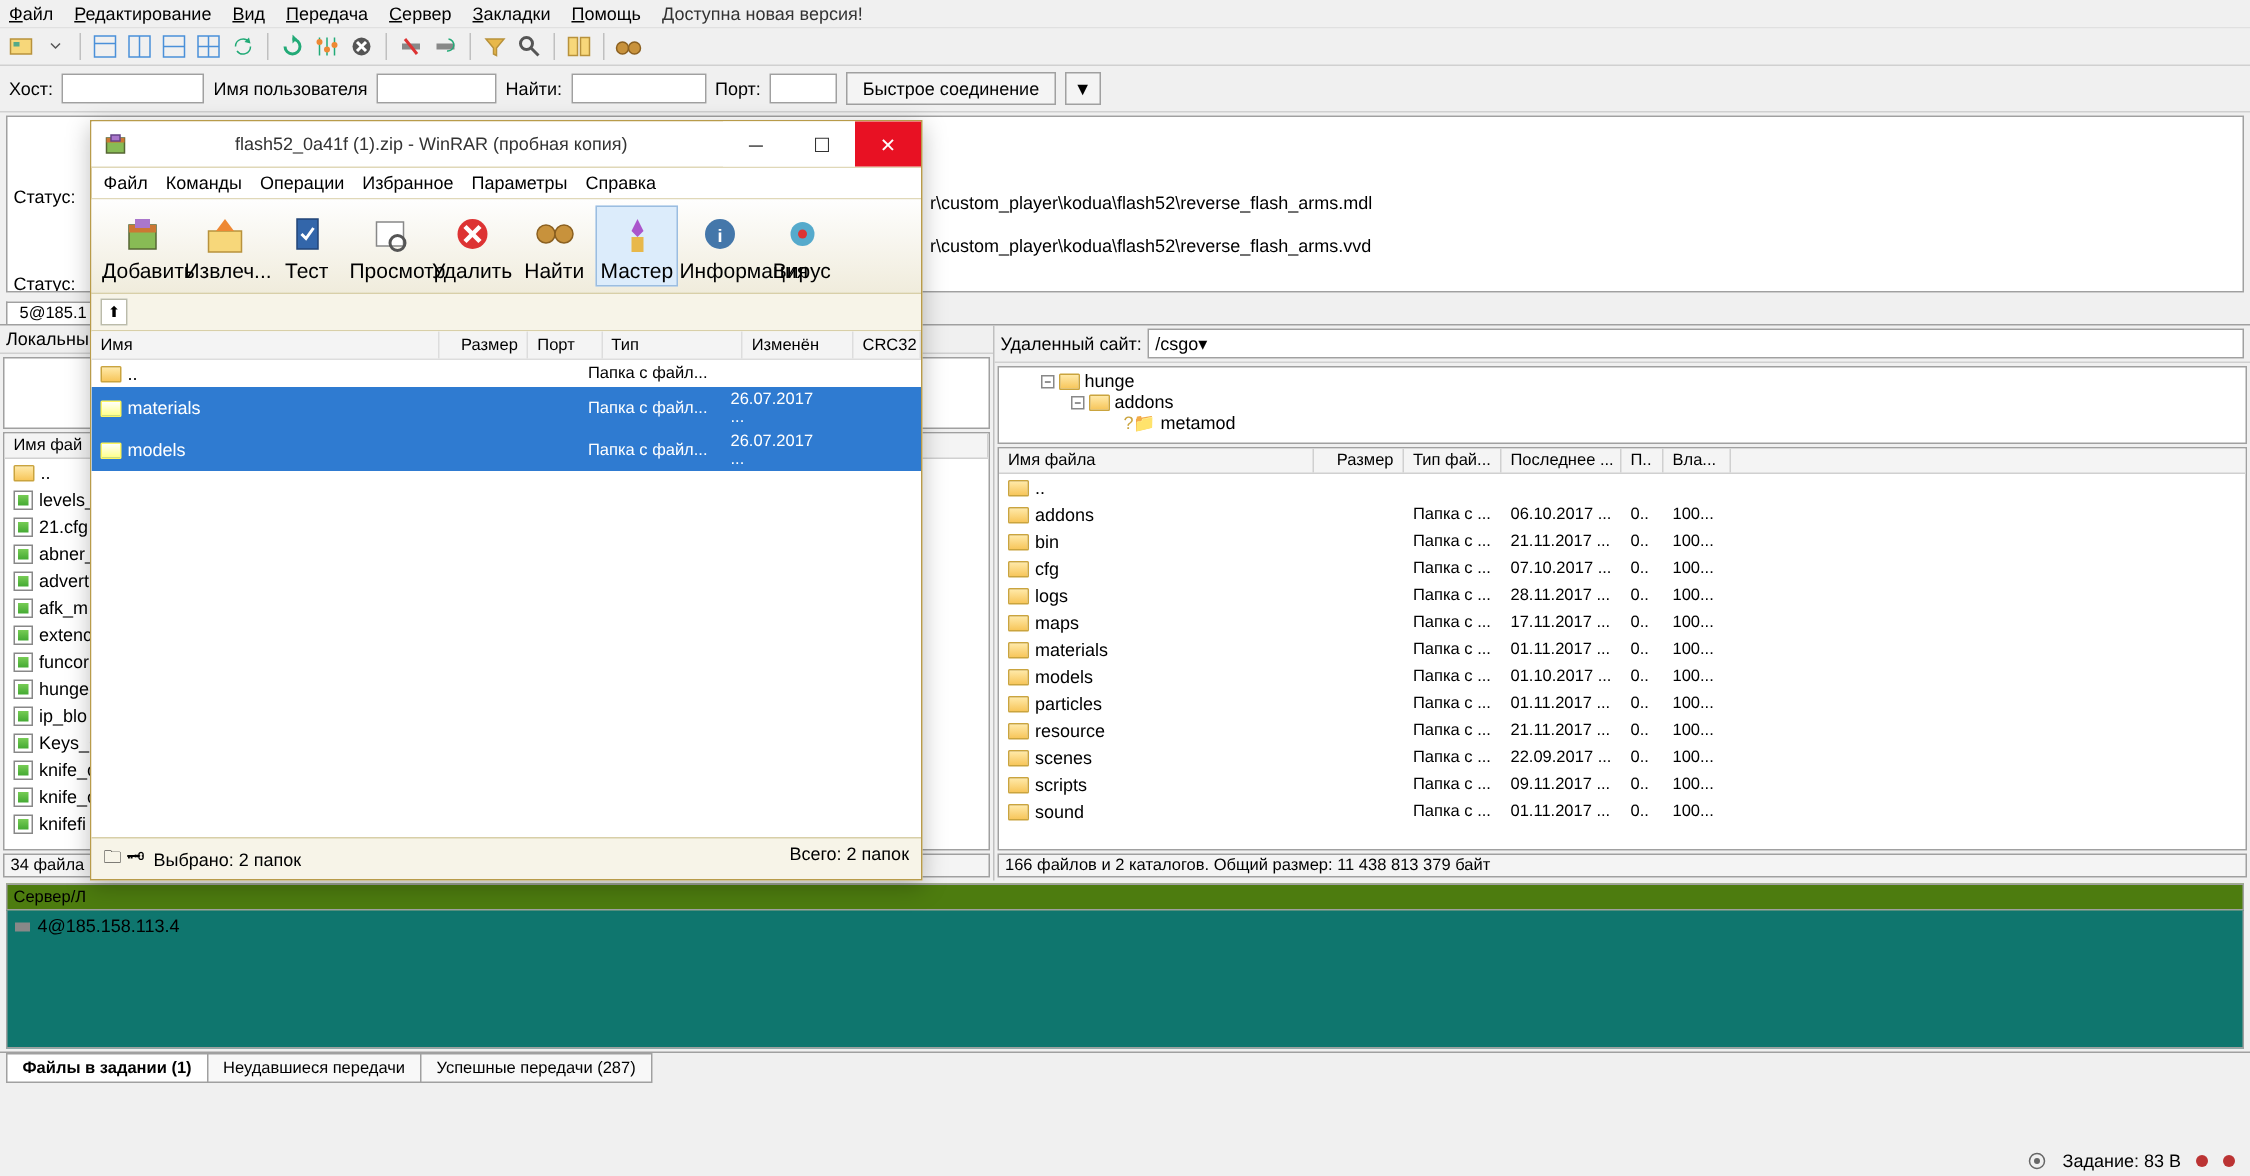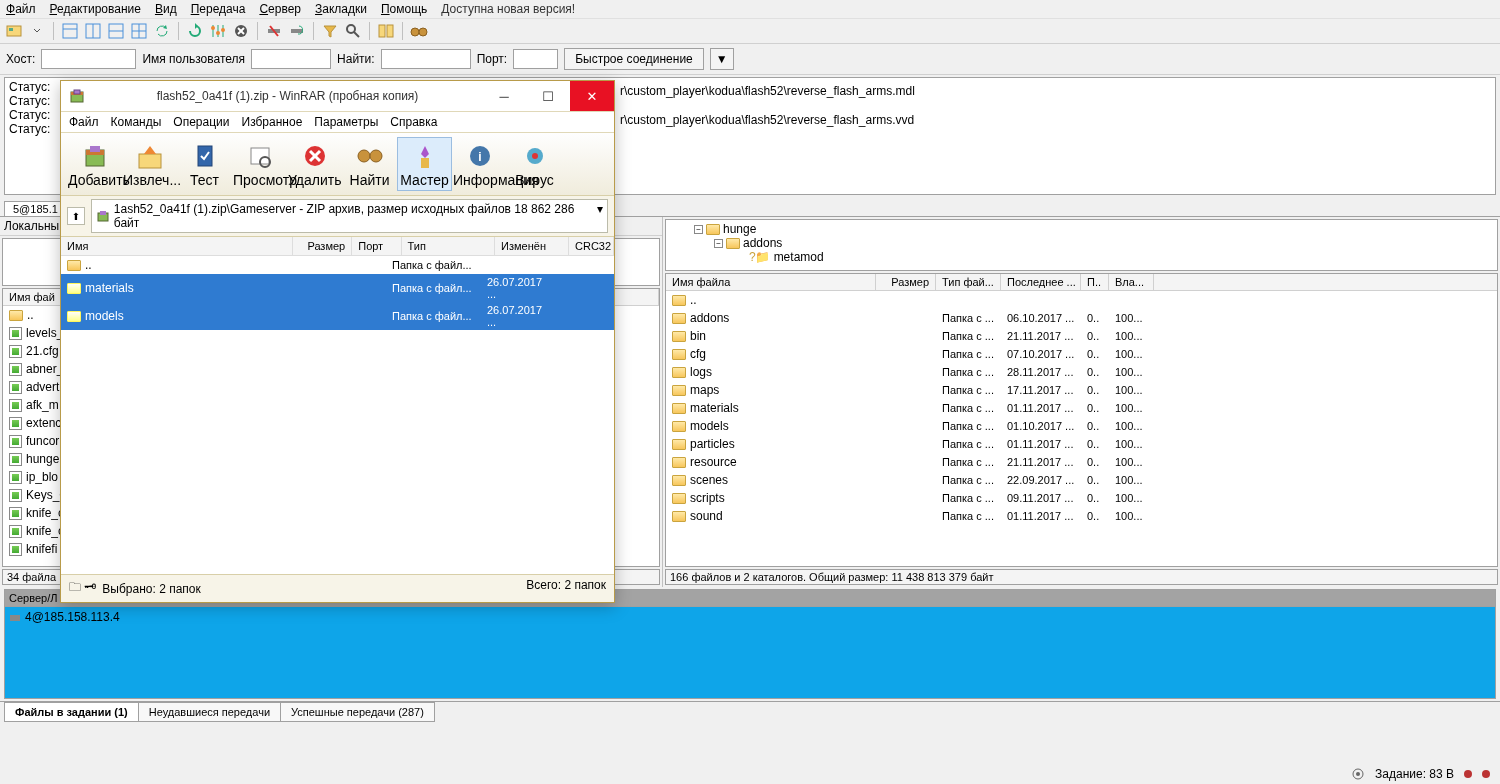--- a/index.html
+++ b/index.html
@@ -8,43 +8,43 @@
 .menubar span { cursor:default; }
 .menubar span u { text-decoration:underline; }
 .toolbar { background:#f0f0f0; padding:2px 4px; display:flex; gap:3px; align-items:center; border-bottom:1px solid #d0d0d0;}
 .tbtn { width:20px; height:20px; display:flex; align-items:center; justify-content:center; border:1px solid transparent; }
 .sep { width:1px; height:18px; background:#c0c0c0; margin:0 3px; }
 .connrow { background:#f0f0f0; padding:4px 6px; display:flex; align-items:center; gap:6px; border-bottom:1px solid #d0d0d0;}
 .connrow label { }
 .connrow input { border:1px solid #a0a0a0; padding:2px 4px; background:#fff; }
 .connbtn { border:1px solid #a0a0a0; padding:3px 10px; background:#f4f4f4; }
 .statusarea { background:#fff; border:1px solid #a0a0a0; margin:2px 4px; height:118px; padding:2px 4px; font-size:11px; overflow:hidden;}
-.statusarea .line { white-space:nowrap; }
+.statusarea .line { white-space:nowrap;margin-top:44px; }
 .tabline { border-bottom:1px solid #a0a0a0; padding:0 4px; height:20px; display:flex; align-items:flex-end; }
 .tabline .tab { border:1px solid #a0a0a0; border-bottom:none; padding:1px 8px; background:#fff; font-size:11px;}
 .panes { display:flex; height:370px; }
 .pane { flex:1; display:flex; flex-direction:column; border-right:1px solid #c0c0c0; }
 .pane:last-child { border-right:none; }
 .pathrow { display:flex; align-items:center; padding:2px 4px; border-bottom:1px solid #d0d0d0; gap:4px;}
 .pathrow input, .pathrow .combo { flex:1; border:1px solid #a0a0a0; padding:2px 4px; background:#fff; }
 .treebox { background:#fff; border:1px solid #a0a0a0; margin:2px 2px 0 2px; height:48px; overflow:hidden; padding:2px;}
 .tree-item { display:flex; align-items:center; gap:3px; padding:0 2px; }
 .tree-item .exp { width:9px; height:9px; border:1px solid #888; font-size:8px; line-height:7px; text-align:center; }
 .foldericon { width:14px; height:11px; background:linear-gradient(#ffe9a8,#f7c65b); border:1px solid #caa43e; border-radius:1px; display:inline-block;}
 .listbox { flex:1; background:#fff; border:1px solid #a0a0a0; margin:2px; overflow:hidden; position:relative;}
 .listhdr { display:flex; background:#f4f4f4; border-bottom:1px solid #d0d0d0; position:sticky; top:0;}
 .listhdr div { padding:2px 6px; border-right:1px solid #d0d0d0; font-size:11px; white-space:nowrap; overflow:hidden;}
 .listbody { overflow-y:auto; height:calc(100% - 20px); }
 .row { display:flex; align-items:center; padding:1px 0;}
 .row div { padding:1px 6px; white-space:nowrap; overflow:hidden; text-overflow:ellipsis; font-size:11px;}
 .row .fn { display:flex; align-items:center; gap:4px;}
 .statusline { border:1px solid #a0a0a0; margin:0 2px 2px 2px; padding:1px 4px; font-size:11px; background:#f4f4f4;}
 .queuearea { margin:2px 4px; }
-.qhdr { border:1px solid #a0a0a0; padding:2px 4px; background:#a3a3a3; font-size:11px;}
-.qbox { border:1px solid #a0a0a0; border-top:none; background:#0ea5e9; height:92px; padding:2px 4px;}
+.qhdr { border:1px solid #a0a0a0; padding:2px 4px; background:#4d7c0f; font-size:11px;}
+.qbox { border:1px solid #a0a0a0; border-top:none; background:#0f766e; height:92px; padding:2px 4px;}
 .qrow { display:flex; gap:30px; font-size:11px; padding:1px 0;}
 .bottomtabs { display:flex; border-top:1px solid #a0a0a0; background:#f0f0f0; padding:0 4px;}
 .bottomtabs .btab { border:1px solid #a0a0a0; padding:3px 10px; background:#f8f8f8; margin-right:-1px; font-size:11px;}
 .bottomtabs .btab.active { background:#fff; font-weight:bold;}
 .footbar { position:absolute; bottom:0; right:0; padding:3px 10px; font-size:11px; display:flex; gap:10px; align-items:center;}
 .dot { width:8px; height:8px; border-radius:50%; display:inline-block;}
 
 .winrar { position:absolute; left:60px; top:80px; width:555px; background:#fff; border:1px solid #b89b4a; box-shadow:0 4px 15px rgba(0,0,0,.25); }
 .winrar .titlebar { background:#fff; color:#333; display:flex; align-items:center; justify-content:space-between; padding:0; height:30px;}
 .winrar .titlebar .tleft { display:flex; align-items:center; gap:6px; padding:0 8px;}
@@ -319,20 +319,24 @@
               <span class="cfgicon"></span>
               <span>knifefi</span>
             </div>
           </div>
         </div>
     </div>
     <div class="statusline">34 файла</div>
   </div>
 
   <div class="pane">
+    <div class="pathrow">
+      <span>Удаленный сайт:</span>
+      <div class="combo"><span>/csgo</span><span>▾</span></div>
+    </div>
     <div class="treebox" style="height:52px;">
       <div class="tree-item" style="margin-left:24px">
           <span class="exp">−</span>
           <span class="foldericon"></span>
           <span>hunge</span>
         </div>
       <div class="tree-item" style="margin-left:44px">
           <span class="exp">−</span>
           <span class="foldericon"></span>
           <span>addons</span>
@@ -640,30 +644,20 @@
           <svg width="30" height="28">
             <circle cx="15" cy="14" r="8" fill="#5ac"></circle>
             <circle cx="15" cy="14" r="3" fill="#d33"></circle>
           </svg>
         </div>
         <div class="lbl">Вирус</div>
       </div>
   </div>
   <div class="wpath">
     <div class="up">⬆</div>
-    <div class="combo">
-        <span style="display:flex;gap:4px;align-items:center">
-          <svg width="14" height="14">
-            <rect x="2" y="4" width="10" height="8" fill="#8b5" stroke="#563"></rect>
-            <rect x="4" y="2" width="6" height="4" fill="#a7c"></rect>
-          </svg>
-          <span>1ash52_0a41f (1).zip\Gameserver - ZIP архив, размер исходных файлов 18 862 286 байт</span>
-        </span>
-        <span>▾</span>
-      </div>
   </div>
   <div class="wlist">
     <div class="wlhdr">
       <div style="width:236px">Имя</div>
       <div style="width:60px;text-align:right">Размер</div>
       <div style="width:50px">Порт</div>
       <div style="width:95px">Тип</div>
       <div style="width:75px">Изменён</div>
       <div style="width:45px">CRC32</div>
     </div>

